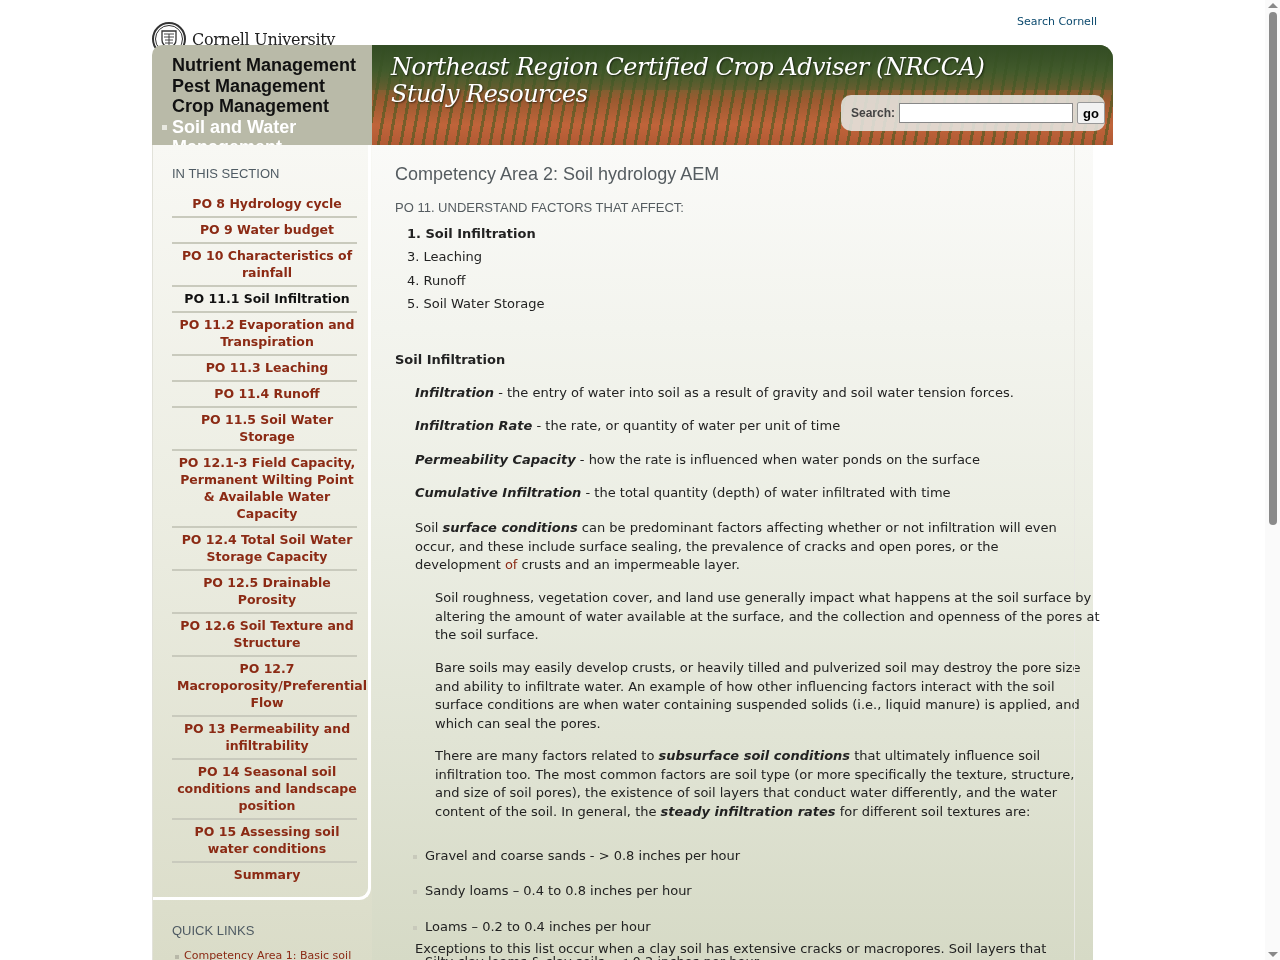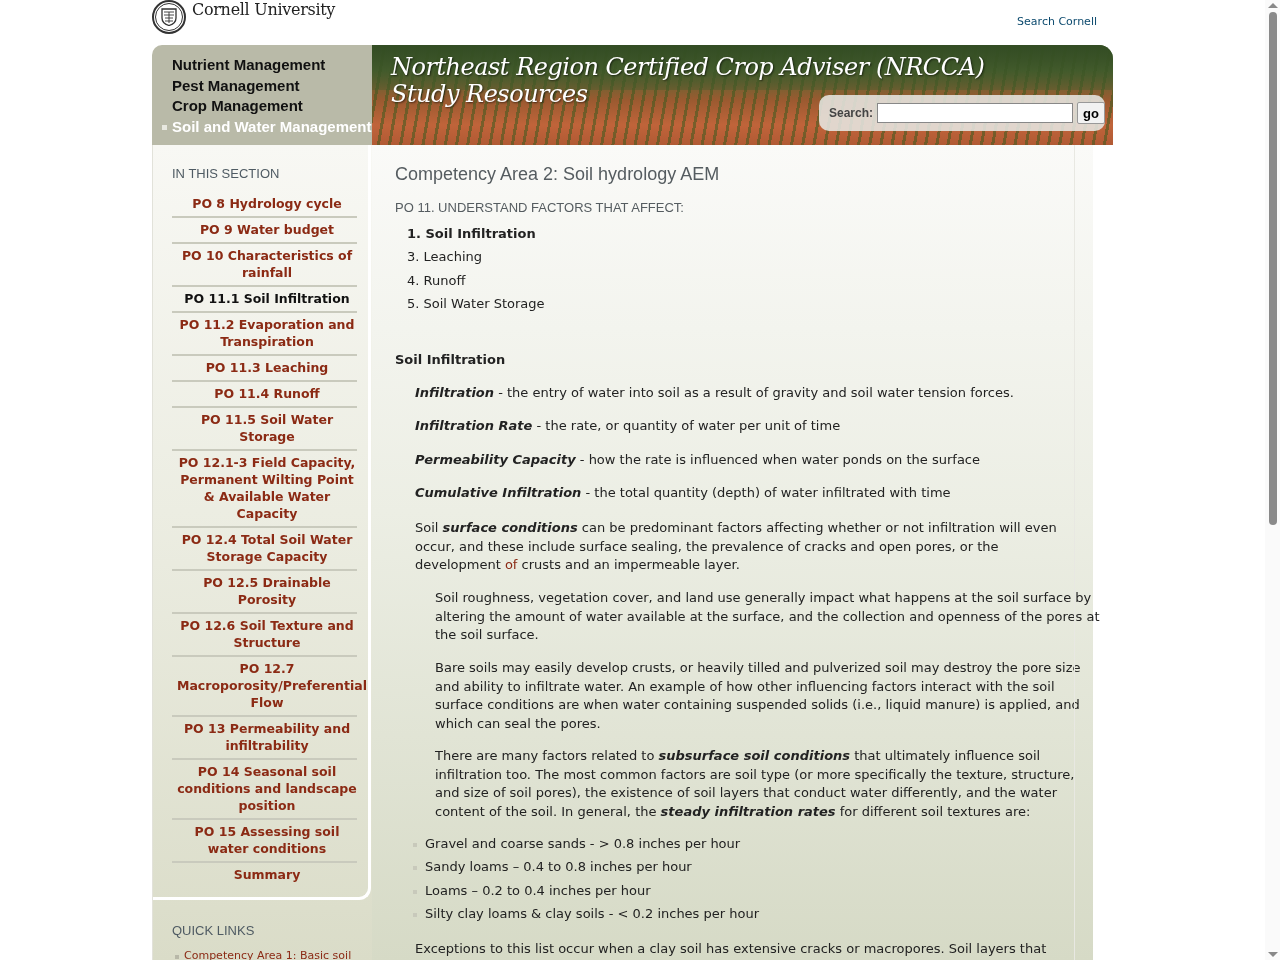--- a/index.html
+++ b/index.html
@@ -3,44 +3,44 @@
 <meta charset="utf-8">
 <style>
   html, body { margin: 0; padding: 0; }
   body {
     width: 1280px; height: 960px; overflow: hidden; background: #ffffff;
     font-family: "DejaVu Sans", sans-serif; position: relative;
   }
   .page { position: absolute; left: 152px; top: 0; width: 961px; }
   
   .topbar { height: 45px; position: relative; }
-  .logo { position: absolute; left: 0; top: 0; display: flex; align-items: flex-start; }
+  .logo { position: absolute; left: 0; top: 22px; display: flex; align-items: center; }
   .seal { width: 34px; height: 34px; border-radius: 50%; border: 2px solid #333; box-sizing: border-box;
           display: flex; align-items: center; justify-content: center; position: relative; }
   .seal::before { content: ""; position: absolute; width: 26px; height: 26px; border-radius: 50%; border: 1px solid #333; }
   .seal svg { position: relative; }
   .logo-text { font-family: "DejaVu Serif", serif; font-size: 16px; color: #222; margin-left: 6px; letter-spacing: -0.3px; }
   .search-cornell { position: absolute; right: 16px; top: 15px; font-size: 11px; color: #0c4a6e; text-decoration: none; }
 
   
   .banner { position: relative; height: 100px; display: flex; }
   .banner-nav { width: 220px; background: #b9baa8; border-radius: 10px 0 0 0; padding-top: 10px; box-sizing: border-box; }
-  .banner-nav a { display: block; font-family: "Liberation Sans", sans-serif; font-weight: bold; font-size: 15px; color: #111;
+  .banner-nav a { display: block; font-family: "Liberation Sans", sans-serif; font-weight: bold; font-size: 18px; color: #111;
                   padding-left: 20px; height: 20.5px; line-height: 20.5px; text-decoration: none; position: relative; }
   .banner-nav a.active { color: #ffffff; }
   .banner-nav a.active::before { content: ""; position: absolute; left: 10px; top: 8px; width: 5px; height: 5px; background: #e8e8e0; }
   .banner-img { flex: 1; border-radius: 0 14px 0 0; position: relative; overflow: hidden;
      background:
        repeating-linear-gradient(100deg, rgba(60,90,30,0.55) 0 3px, rgba(0,0,0,0) 3px 11px),
        linear-gradient(180deg, #3e5a2c 0%, #4f6a33 25%, #9a5a30 55%, #c0643a 80%, #b15a34 100%); }
   .banner-img::after { content: ""; position: absolute; left: 0; right: 0; top: 0; height: 45%;
      background: linear-gradient(180deg, rgba(50,75,35,0.9), rgba(70,90,45,0.4)); }
   .banner-title { position: absolute; left: 19px; top: 9px; z-index: 2; font-family: "DejaVu Serif", serif; font-style: italic;
      color: #ffffff; font-size: 24px; line-height: 27px; text-shadow: 1px 1px 2px rgba(0,0,0,0.6); letter-spacing: -0.5px; }
-  .search-box { position: absolute; right: 8px; top: 50px; z-index: 2; width: 286px; height: 36px;
+  .search-box { position: absolute; right: 8px; top: 50px; z-index: 2; width: 264px; height: 36px;
      background: rgba(230,230,225,0.88); border-radius: 10px; display: flex; align-items: center; padding-left: 10px; box-sizing: border-box; }
   .search-box label { font-family: "Liberation Sans", sans-serif; font-weight: bold; font-size: 12px; color: #444; margin-right: 4px; }
   .search-box input { width: 220px; height: 18px; border: 1px solid #888; padding: 0 2px; font-size: 12px; }
   .search-box button { margin-left: 4px; height: 22px; border: 1px solid #999; background: #f2f2f2; font-family: "Liberation Sans", sans-serif;
      font-weight: bold; font-size: 13px; padding: 0 5px; border-radius: 2px; }
 
   
   .columns { position: absolute; top: 145px; left: 0; width: 961px; height: 815px; display: flex; }
   .leftcol { width: 220px; height: 100%; position: relative;
      background: linear-gradient(180deg, #f8f8f4 0%, #ecede2 45%, #dadcc8 100%); border-left: 1px solid #e2e2da; box-sizing: border-box; }
@@ -65,21 +65,21 @@
   .olist li { height: 23.3px; line-height: 18px; }
   .olist li.bold { font-weight: bold; }
   .h3 { position: absolute; top: 207px; left: 0; font-weight: bold; font-size: 13px; }
   .def { position: absolute; left: 20px; white-space: nowrap; }
   .def b { font-style: italic; }
   .para { position: absolute; left: 20px; width: 665px; line-height: 18.5px; }
   .para.indent { left: 40px; width: 665px; }
   .para b { font-style: italic; }
   .para a { color: #8b2a14; }
   .blist { position: absolute; left: 18px; top: 690px; margin: 0; padding: 0; list-style: none; }
-  .blist li { height: 23.3px; line-height: 18px; padding-left: 12px; position: relative; }
+  .blist li { height: 23.3px; line-height: 18px; padding-left: 12px; position: relative; margin-top: 12px; }
   .blist li::before { content: ""; position: absolute; left: 0; top: 8px; width: 4px; height: 4px; background: #c8c9bb; }
 
   
   .scrollbar { position: absolute; right: 0; top: 0; width: 15px; height: 960px; background: #fafafa; }
   .sb-up, .sb-down { position: absolute; left: 3px; width: 0; height: 0; border-left: 5px solid transparent; border-right: 5px solid transparent; }
   .sb-up { top: 3px; border-bottom: 5px solid #888; }
   .sb-down { bottom: 3px; border-top: 5px solid #888; }
   .sb-thumb { position: absolute; left: 4px; top: 12px; width: 8px; height: 513px; background: #8a8a8a; border-radius: 4px; }
 </style>
 </head>

